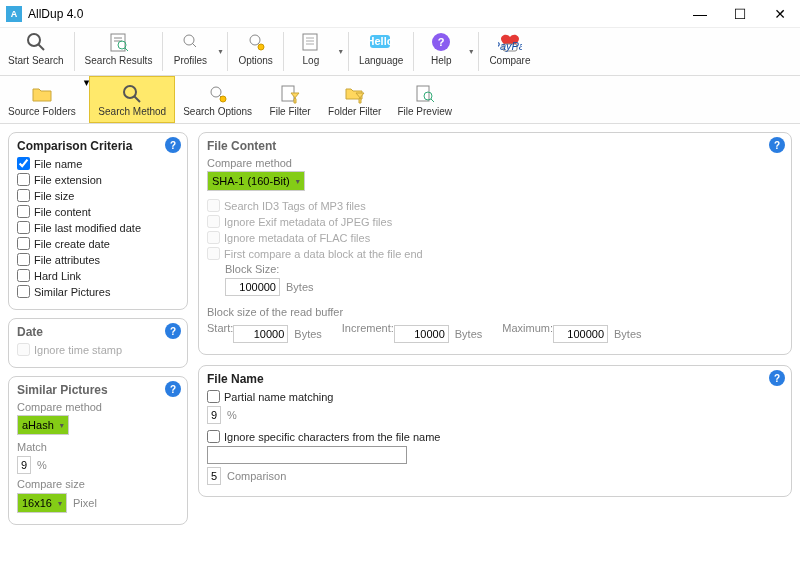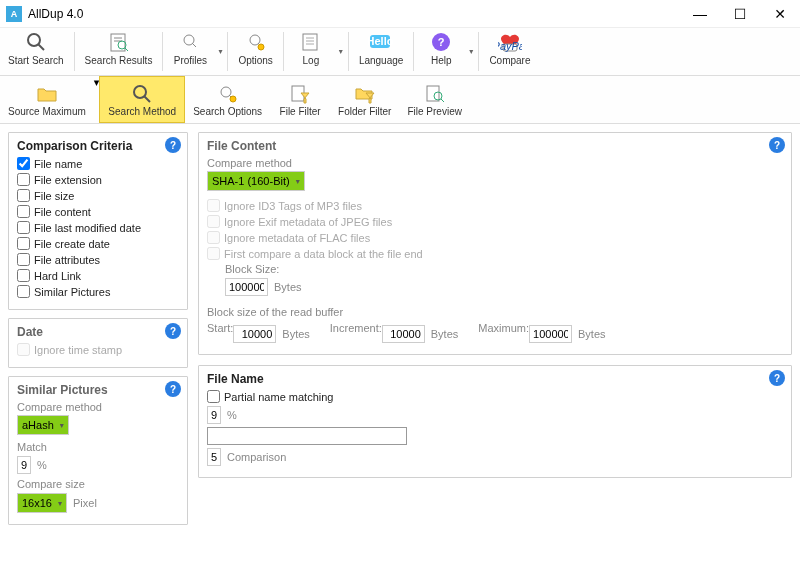--- a/index.html
+++ b/index.html
@@ -21,35 +21,35 @@
 .tabbar { height: 48px; display: flex; border-bottom: 1px solid #ddd; background: #fefefe; }
 .tabbar .tab { display: flex; flex-direction: column; align-items: center; justify-content: center; padding: 2px 8px; min-width: 60px; position: relative; }
 .tabbar .tab.active { background: #ffe96b; border: 1px solid #e0c030; }
 .tabbar .tab .ticon { width: 26px; height: 24px; display: flex; align-items: center; justify-content: center; }
 .tabbar .tab .tlabel { font-size: 10px; color: #333; white-space: nowrap; }
 
 .content { display: flex; gap: 10px; padding: 8px; }
 .col-left { width: 180px; display: flex; flex-direction: column; gap: 8px; }
 .col-right { flex: 1; display: flex; flex-direction: column; gap: 10px; }
 
-.panel { border: 1px solid #d0d0d0; border-radius: 1px; padding: 6px 8px 8px; position: relative; }
+.panel { border: 1px solid #d0d0d0; border-radius: 8px; padding: 6px 8px 8px; position: relative; }
 .panel-title { font-weight: bold; color: #666; font-size: 12px; margin-bottom: 4px; display: flex; align-items: center; }
 .panel-title.dark { color: #222; }
 .help-icon { position: absolute; top: 4px; right: 6px; width: 16px; height: 16px; border-radius: 50%; background: #2a7de1; color: #fff; font-weight: bold; font-size: 10px; display: flex; align-items: center; justify-content: center; }
 
 .check-row { display: flex; align-items: center; margin: 3px 0; gap: 4px; }
 .check-row input[type=checkbox] { width: 13px; height: 13px; }
 .check-row label { color: #222; }
 .check-row.disabled label { color: #aaa; }
 .check-row.disabled input { opacity: 0.6; }
 
 .field-label { color: #888; font-size: 11px; margin: 2px 0; }
 .sel { display: inline-flex; align-items: center; background: #84cc16; border: 1px solid #ccc; padding: 2px 4px; height: 20px; }
 .sel .caret { margin-left: 6px; font-size: 8px; color: #555; }
-.num-input { width: 43px; height: 18px; border: 1px solid #ccc; padding: 1px 3px; text-align: right; background: #fff; }
+.num-input { width: 55px; height: 18px; border: 1px solid #ccc; padding: 1px 3px; text-align: right; background: #fff; }
 .num-input.sm { width: 14px; }
 .txt-input { width: 200px; height: 18px; border: 1px solid #999; background: #fff; }
 .unit { color: #888; margin-left: 3px; }
 
 .indent { margin-left: 18px; }
 .buf-row { display: flex; gap: 20px; margin-top: 4px; }
 .buf-col { display: flex; }
 .buf-col .bl { color: #888; margin-bottom: 2px; }
 .row-inline { display: flex; align-items: center; gap: 3px; margin: 3px 0; }
 
@@ -160,21 +160,21 @@
   </div>
 </div>
 
 <div class="tabbar">
   <div class="tab">
     <div class="ticon">
         <svg width="24" height="22">
           <path d="M3 6 L9 6 L11 8 L21 8 L21 18 L3 18 Z" fill="#ffd75e" stroke="#caa63a"></path>
         </svg>
       </div>
-    <div class="tlabel">Source Maximum</div>
+    <div class="tlabel">Source Folders</div>
   </div>
   <div class="drop">▾</div>
   <div class="tab active">
     <div class="ticon">
         <svg width="24" height="22">
           <circle cx="10" cy="9" r="6" fill="none" stroke="#555" stroke-width="2"></circle>
           <line x1="14" y1="13" x2="20" y2="19" stroke="#555" stroke-width="2"></line>
         </svg>
       </div>
     <div class="tlabel">Search Method</div>
@@ -302,21 +302,21 @@
     <div class="panel">
       <div class="panel-title">File Content</div>
       <div class="help-icon">?</div>
       <div class="field-label">Compare method</div>
       <div class="sel">
           <span>SHA-1 (160-Bit)</span>
           <span class="caret">▾</span>
         </div>
       <div class="check-row disabled" style="margin-top:8px">
           <input type="checkbox" disabled="" style="">
-          <label>Ignore ID3 Tags of MP3 files</label>
+          <label>Search ID3 Tags of MP3 files</label>
         </div>
       <div class="check-row disabled">
           <input type="checkbox" disabled="" style="">
           <label>Ignore Exif metadata of JPEG files</label>
         </div>
       <div class="check-row disabled">
           <input type="checkbox" disabled="" style="">
           <label>Ignore metadata of FLAC files</label>
         </div>
       <div class="check-row disabled">
@@ -360,20 +360,24 @@
       <div class="panel-title dark">File Name</div>
       <div class="help-icon">?</div>
       <div class="check-row">
           <input type="checkbox" style="">
           <label>Partial name matching</label>
         </div>
       <div class="row-inline indent">
         <input class="num-input sm" value="90" style="">
         <span class="unit">%</span>
       </div>
+      <div class="check-row" style="margin-top:6px">
+          <input type="checkbox" style="">
+          <label>Ignore specific characters from the file name</label>
+        </div>
       <div class="row-inline indent">
           <input class="txt-input" style="">
         </div>
       <div class="row-inline indent">
         <input class="num-input sm" value="5" style="">
         <span class="unit">Comparison</span>
       </div>
     </div>
 
   </div>

